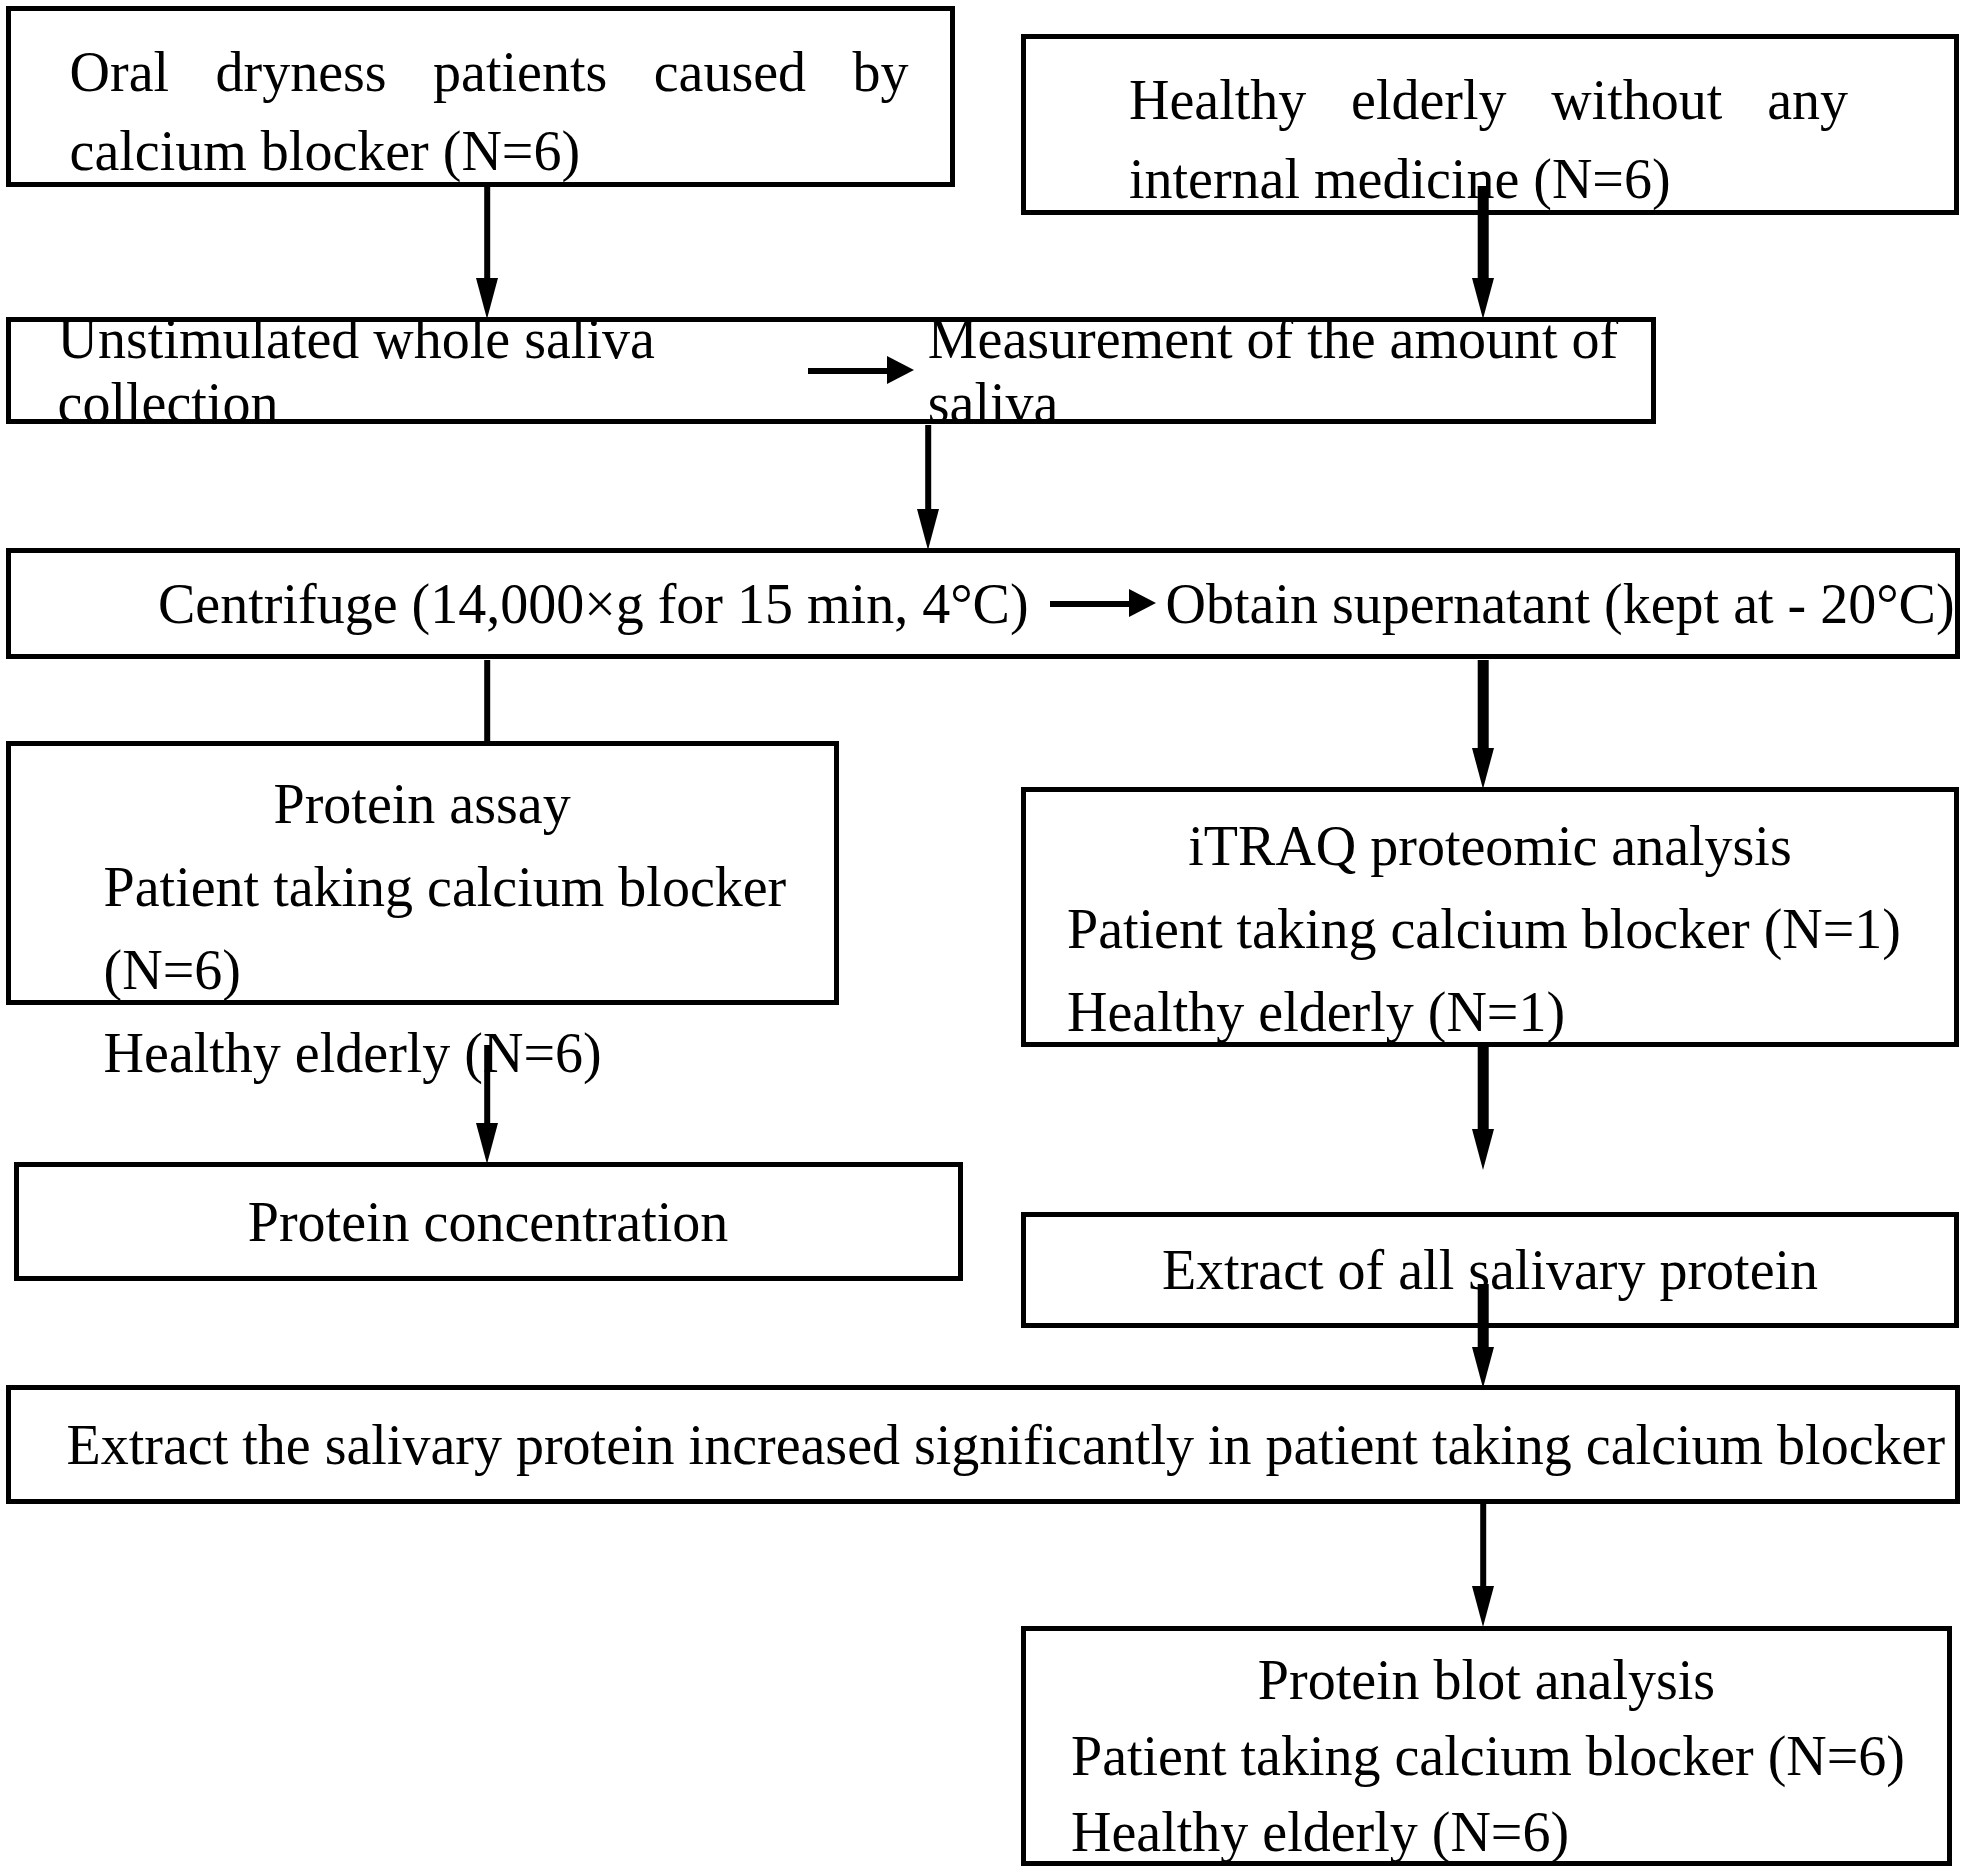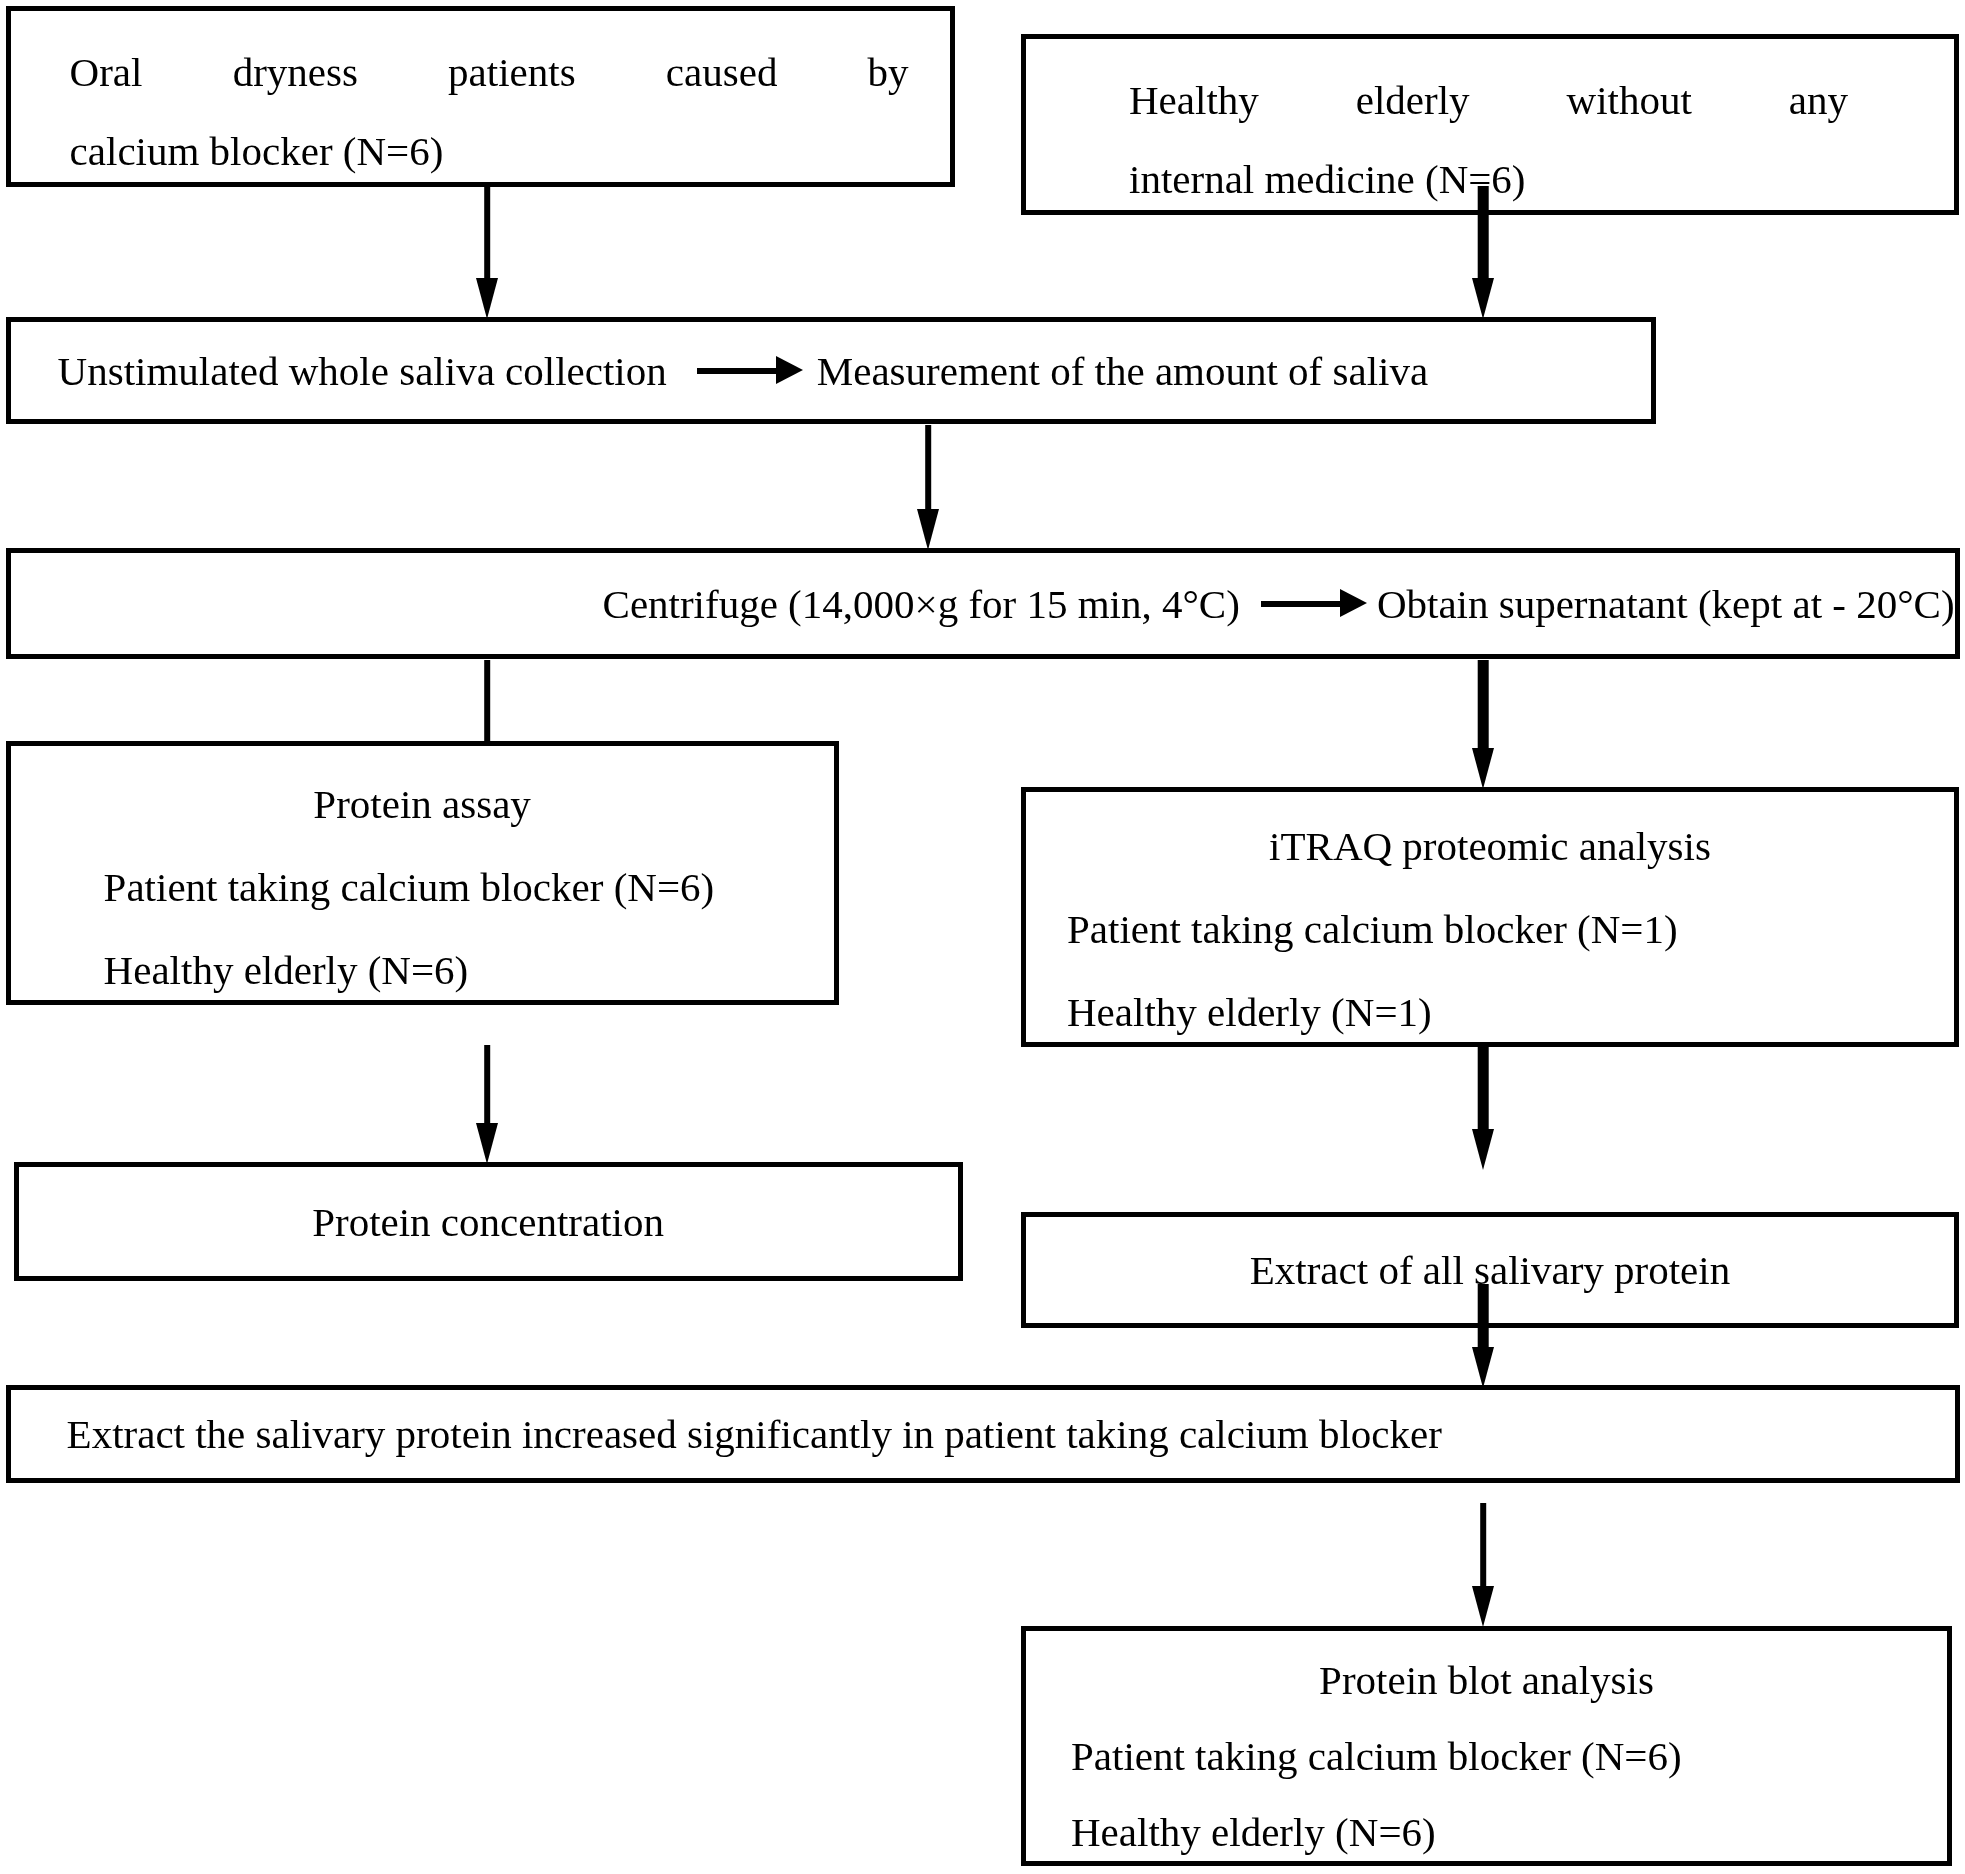--- a/index.html
+++ b/index.html
@@ -2,21 +2,21 @@
 <html style="font-size:11.3px"><head>
 <meta charset="utf-8">
 <style>
   html, body { margin:0; padding:0; background:#ffffff; }
   #stage {
     position: relative;
     width: 1965px;
     height: 1875px;
     background: #ffffff;
     font-family: "Liberation Serif", "DejaVu Serif", serif;
-    font-size: 41px;
+    font-size: 56px;
     color: #000000;
     overflow: hidden;
   }
   .box {
     position: absolute;
     box-sizing: border-box;
     border: 5.6px solid #000;
     background: #fff;
   }
   .centerbox {
@@ -72,21 +72,21 @@
   #box-oral      { left: 5.6px;    top: 5.6px;    width: 949px; height: 181px; padding: 22.6px 41px 0 59px; }
   #box-healthy   { left: 1021px; top: 5.6px;    width: 938px; height: 181px; padding: 22.6px 106px 0 103px; margin-top: 28px; }
   #box-collect   { left: 5.6px;    top: 317px;  width: 1650px; height: 107px; padding-left: 47px; }
   #box-centri    { left: 5.6px;    top: 548px;  width: 1954px; height: 111px; padding-left: 56px; justify-content: flex-end; }
   #box-passay    { left: 5.6px;    top: 741px; width: 833px; height: 264px; padding: 17px 28px 0 28px; }
   #box-passay .indent  { padding-left: 65px; }
   #box-itraq     { left: 1021px; top: 787px; width: 938px; height: 260px; padding: 12.7px 21px 0 21px; }
   #box-itraq .indent   { padding-left: 20px; }
   #box-pconc     { left: 5.6px;    top: 1162px; width: 949px; height: 119px; margin-left: 8px; }
   #box-extall    { left: 1021px; top: 1168px; width: 938px; height: 116px; margin-top: 44px; }
-  #box-extsig    { left: 5.6px;    top: 1385px; width: 1954px; height: 98px; padding-left: 56px; }
+  #box-extsig    { left: 5.6px;    top: 1385px; width: 1954px; height: 119px; padding-left: 56px; }
   #box-western   { left: 1021px; top: 1626px; width: 931px; height: 240px; padding: 11.3px 21px 0 21px; }
   #box-western .wline { line-height: 76px; }
   #box-western .indent { padding-left: 24px; }
 
   
   #a-oral-down    { left: 473px;  top: 186px;  height: 133px; }
   #a-healthy-down { left: 1469px; top: 186px;  height: 133px; }
   #a-collect-down { left: 914px; top: 425px;  height: 125px; }
   #a-centri-left  { left: 473px;  top: 660px;  height: 123px; }
   #a-centri-right { left: 1469px; top: 660px;  height: 129px; }

